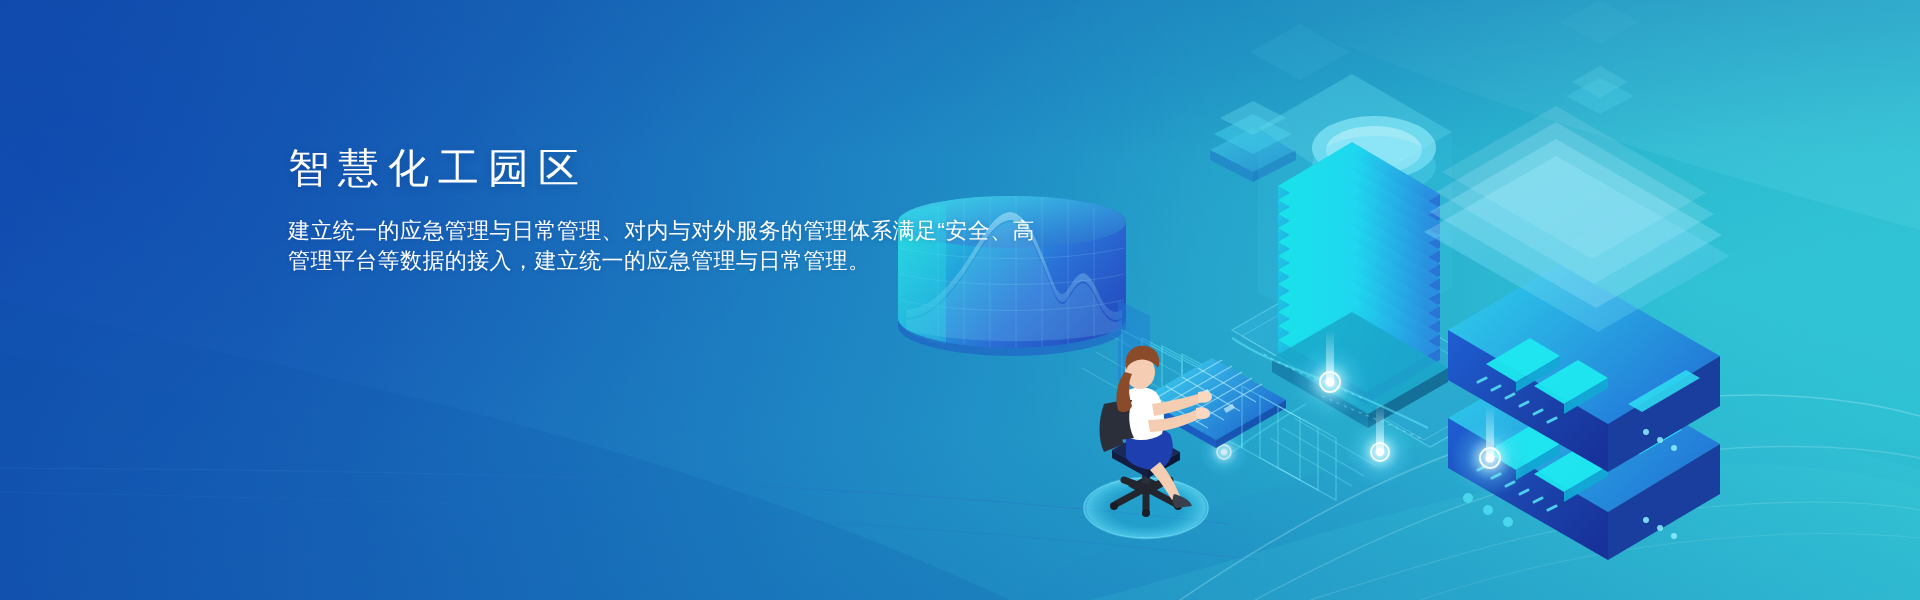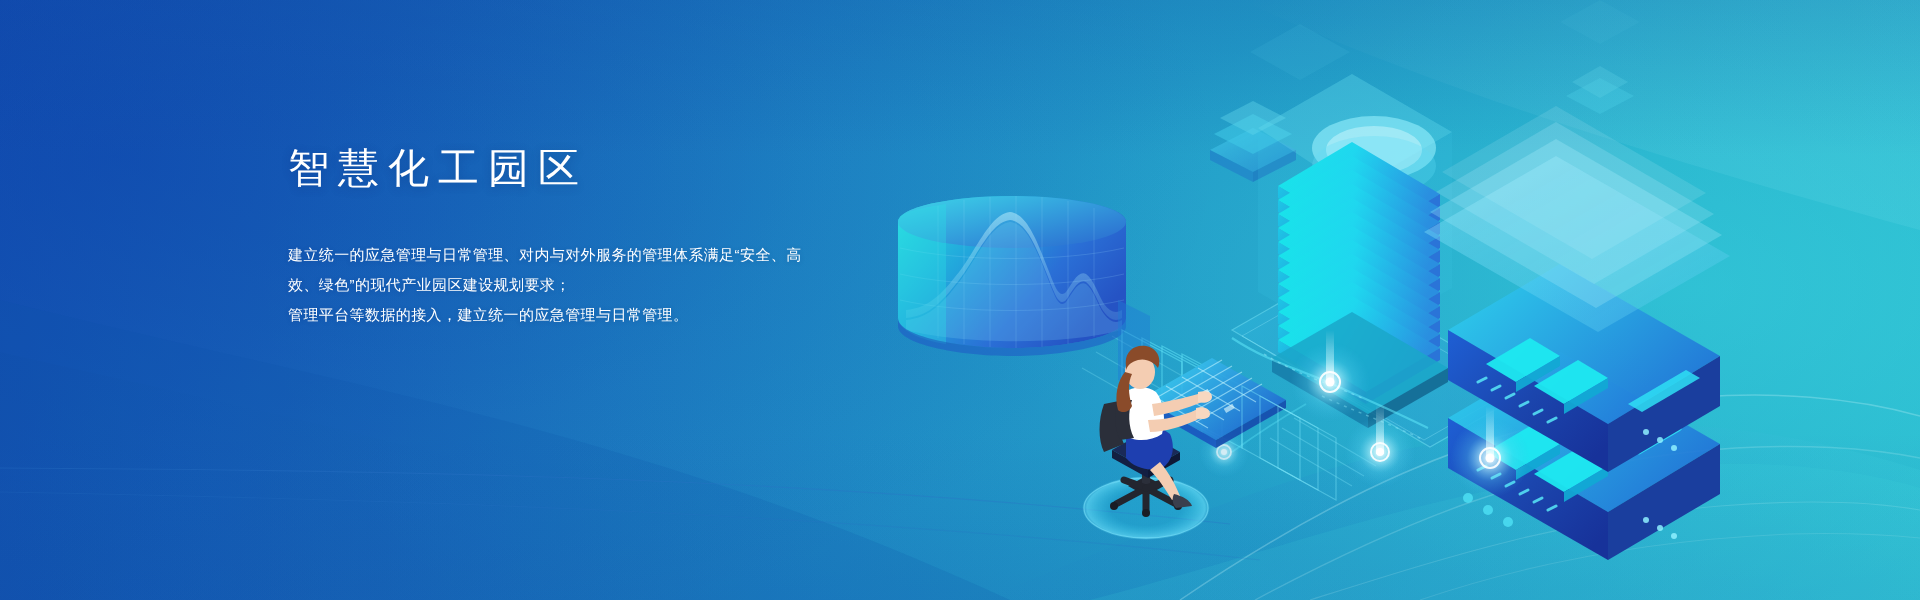--- a/index.html
+++ b/index.html
@@ -43,28 +43,28 @@
   svg.layer{position:absolute;left:0;top:0;width:1920px;height:600px;display:block;}
 
   
   .copy{position:absolute;left:288px;top:144px;width:640px;}
   .headline{
     color:#ffffff;
     font-size:41px;
     line-height:1.18;
     letter-spacing:9px;
     font-weight:400;
-    margin:0 0 48px 0;
+    margin:0 0 24px 0;
     text-shadow:0 2px 10px rgba(4,38,110,.30);
     white-space:nowrap;
   }
   .para{margin:0;}
   .para .ln{
     color:#ffffff;
-    font-size:15px;
+    font-size:22px;
     line-height:30px;
     letter-spacing:.4px;
     white-space:nowrap;
     text-shadow:0 1px 5px rgba(4,38,110,.22);
   }
 </style>
 </head>
 <body>
 
 <div id="banner">
@@ -555,18 +555,17 @@
       <path d="M1242,386 L1242,448 L1300,480 L1300,418 Z"></path>
       <path d="M1260,396 L1260,458 L1318,490 L1318,428 Z"></path>
       <path d="M1278,406 L1278,468 L1336,500 L1336,438 Z"></path>
     </g>
   </svg>
 
   <div class="copy">
     <h1 class="headline">智慧化工园区</h1>
     <div class="para">
       <div class="ln">建立统一的应急管理与日常管理、对内与对外服务的管理体系满足“安全、高</div>
-      <div class="ln">效、绿色”的现代产业园区建设规划要求；</div>
       <div class="ln">管理平台等数据的接入，建立统一的应急管理与日常管理。</div>
     </div>
   </div>
 
 </div>
 
 </body></html>

